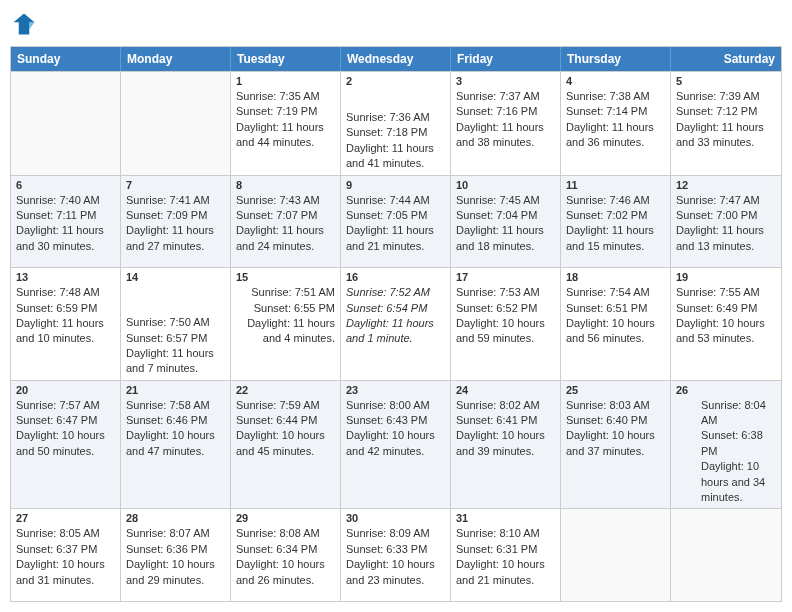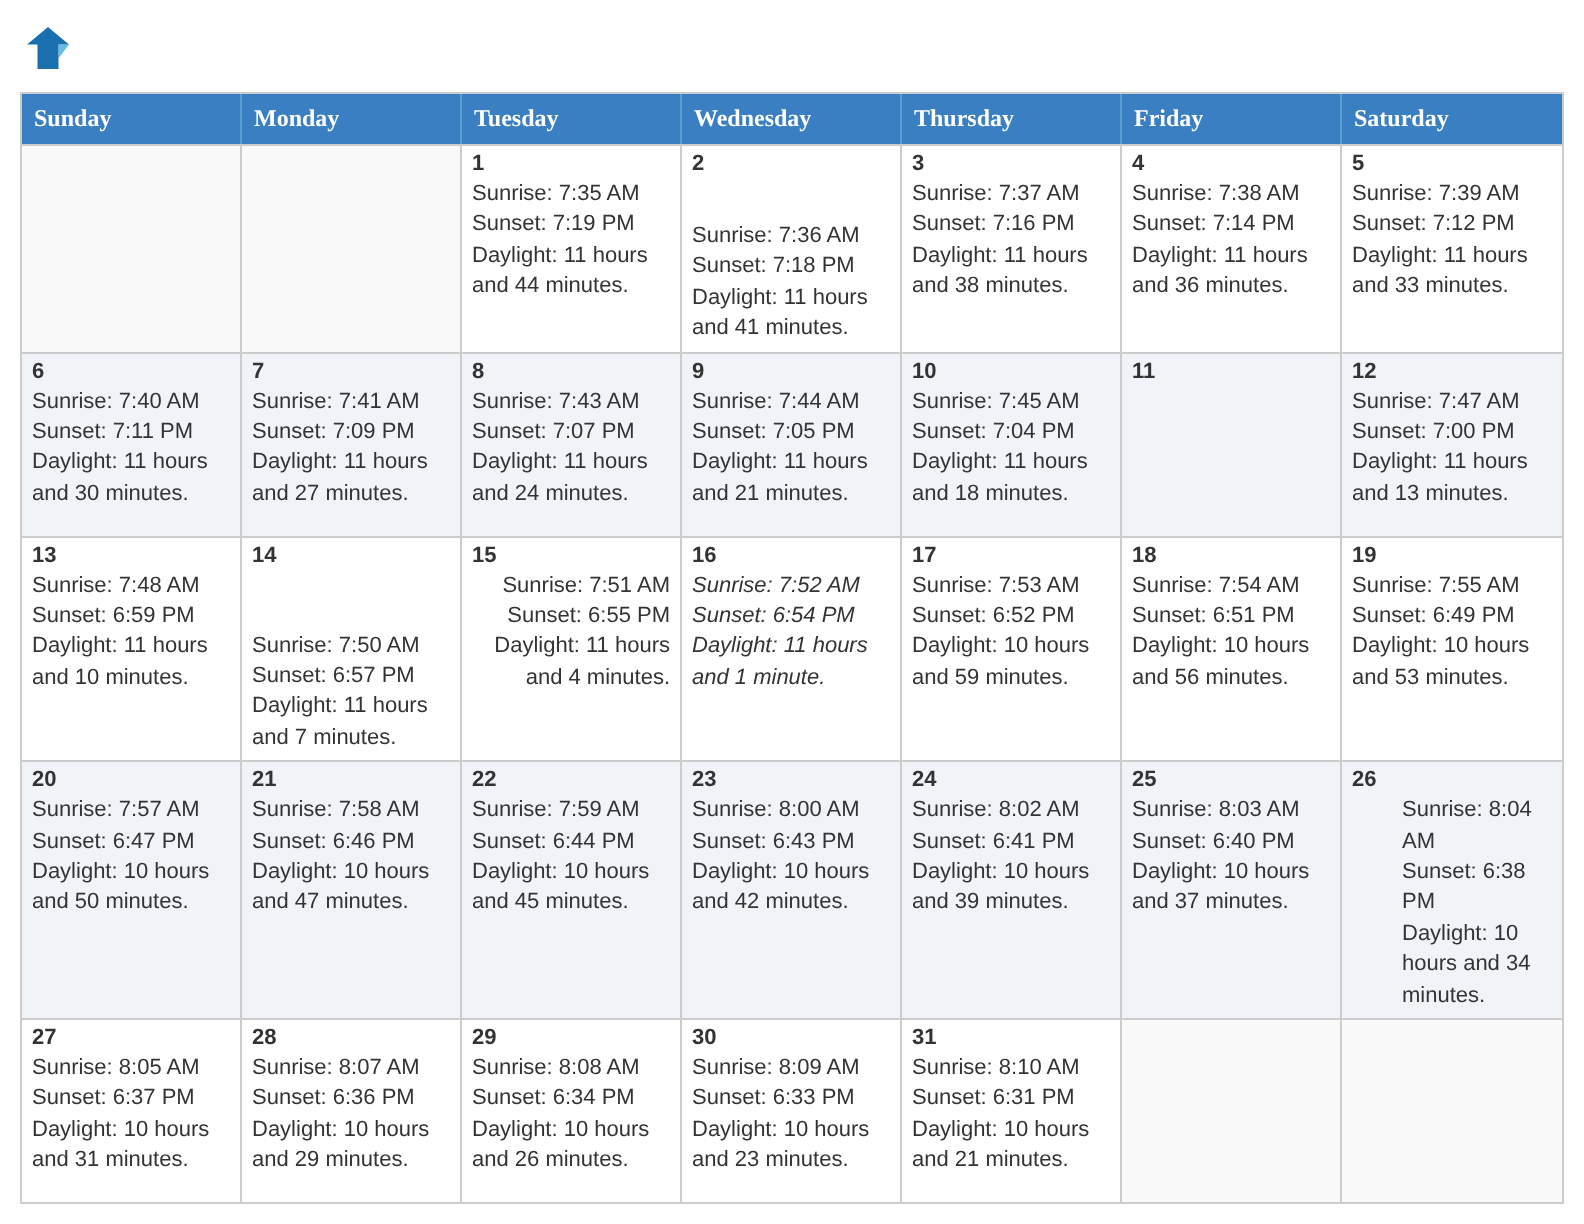--- a/index.html
+++ b/index.html
@@ -54,30 +54,29 @@
     .calendar {
       flex: 1;
       display: flex;
       flex-direction: column;
       border: 1px solid #ccc;
     }
     .cal-header {
       display: grid;
       grid-template-columns: repeat(7, 1fr);
       background: #3a7fc1;
-      font-family: Liberation Serif, serif;
     }
     .cal-header-cell {
       color: #fff;
       font-size: 12px;
       font-weight: bold;
       padding: 5px 6px;
       border-right: 1px solid #5a9fd4;
     }
-    .cal-header-cell:last-child { border-right: none; }
+    .cal-header-cell:last-child { border-right: none; text-align: right; }
     .cal-body {
       flex: 1;
       display: flex;
       flex-direction: column;
     }
     .cal-row {
       display: grid;
       grid-template-columns: repeat(7, 1fr);
       flex: 1;
       border-top: 1px solid #ccc;
@@ -126,22 +125,22 @@
       <div class="subtitle"></div>
     </div>
   </div>
 
   <div class="calendar">
     <div class="cal-header">
     <div class="cal-header-cell">Sunday</div>
         <div class="cal-header-cell">Monday</div>
         <div class="cal-header-cell">Tuesday</div>
         <div class="cal-header-cell">Wednesday</div>
+        <div class="cal-header-cell">Friday</div>
         <div class="cal-header-cell">Thursday</div>
-        <div class="cal-header-cell">Friday</div>
         <div class="cal-header-cell">Saturday</div>
       </div>
     <div class="cal-body">
     <div class="cal-row">
           <div class="cal-cell empty"></div>
           <div class="cal-cell empty"></div>
           <div class="cal-cell">
             <span class="day-num">1</span>
             <div class="cell-info" style="white-space: pre-line;">Sunrise: 7:35 AM
 Sunset: 7:19 PM
@@ -198,20 +197,23 @@
 Daylight: 11 hours and 21 minutes.</div>
           </div>
           <div class="cal-cell alt">
             <span class="day-num">10</span>
             <div class="cell-info" style="white-space: pre-line;">Sunrise: 7:45 AM
 Sunset: 7:04 PM
 Daylight: 11 hours and 18 minutes.</div>
           </div>
           <div class="cal-cell alt">
             <span class="day-num">11</span>
+            <div class="cell-info" style="white-space: pre-line;">Sunrise: 7:46 AM
+Sunset: 7:02 PM
+Daylight: 11 hours and 15 minutes.</div>
           </div>
           <div class="cal-cell alt">
             <span class="day-num">12</span>
             <div class="cell-info" style="white-space: pre-line;">Sunrise: 7:47 AM
 Sunset: 7:00 PM
 Daylight: 11 hours and 13 minutes.</div>
           </div>
         </div>
         <div class="cal-row">
           <div class="cal-cell">

